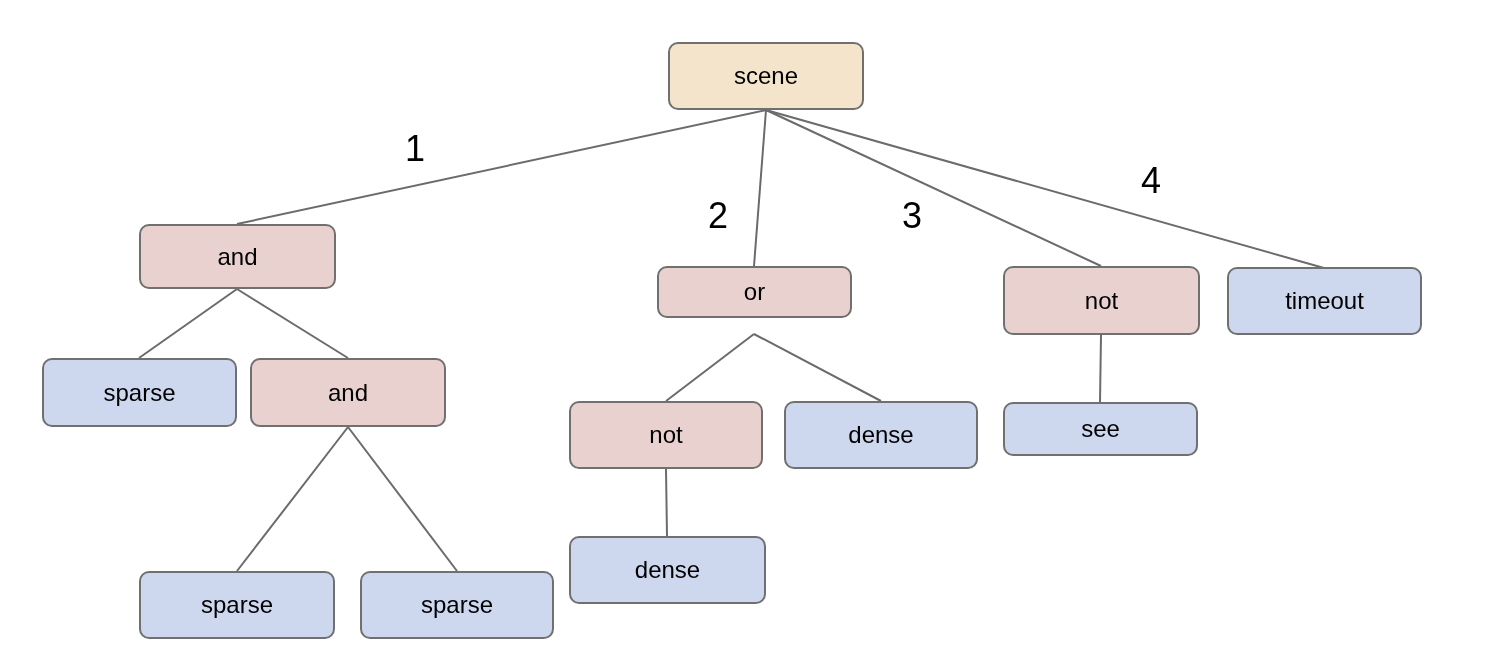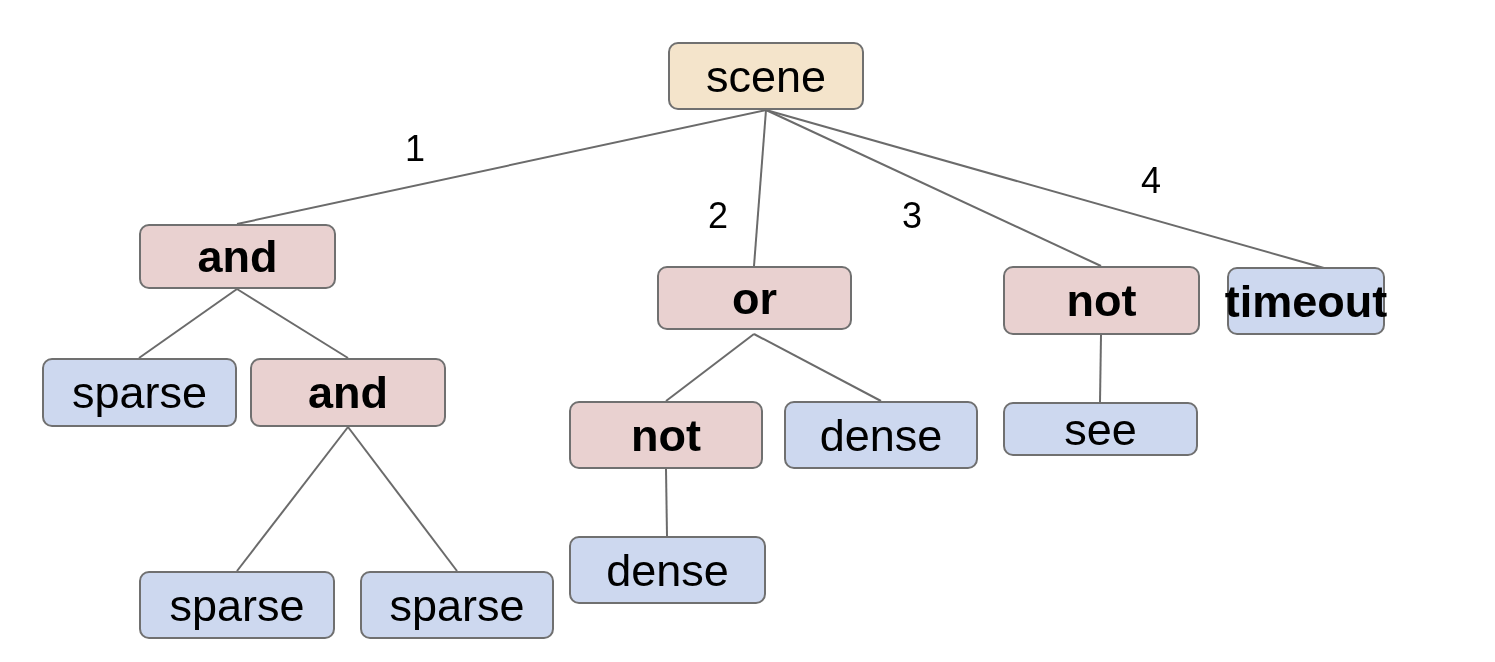--- a/index.html
+++ b/index.html
@@ -28,27 +28,27 @@
   .edges line{
     stroke:var(--edge-line);
     stroke-width:2;
   }
   .node{
     position:absolute;
     box-sizing:border-box;
     display:flex;align-items:center;justify-content:center;
     border:2px solid var(--node-border);
     border-radius:10px;
-    font-size:45px;
+    font-size:24px;
     color:var(--text);
     line-height:1;
     user-select:none;
   }
   .node.root{background:var(--root-fill);}
-  .node.operator{background:var(--operator-fill);font-weight:bold;}
+  .node.operator{background:var(--operator-fill);}
   .node.leaf{background:var(--leaf-fill);}
   .edge-label{
     position:absolute;
     transform:translate(-50%,-50%);
     font-size:36px;
     color:var(--text);
     line-height:1;
     user-select:none;
   }
 </style>
@@ -68,23 +68,23 @@
     <line x1="348" y1="427" x2="457" y2="571"></line>
     <line x1="754" y1="334" x2="666" y2="401"></line>
     <line x1="754" y1="334" x2="881" y2="401"></line>
     <line x1="666" y1="469" x2="667" y2="536"></line>
     <line x1="1101" y1="335" x2="1100" y2="402"></line>
   </svg>
 
   <div class="node root" style="left:668px;  top:42px;  width:196px; height:68px;">scene</div>
 
   <div class="node operator" style="left:139px;  top:224px; width:197px; height:65px;">and</div>
-  <div class="node operator" style="left:657px;  top:266px; width:195px; height:64px;">or</div>
+  <div class="node operator" style="left:657px;  top:266px; width:195px; height:52px;">or</div>
   <div class="node operator" style="left:1003px; top:266px; width:197px; height:69px;">not</div>
-  <div class="node leaf" style="left:1227px; top:267px; width:158px; height:68px;font-weight:bold;">timeout</div>
+  <div class="node leaf" style="left:1227px; top:267px; width:195px; height:68px;">timeout</div>
 
   <div class="node leaf" style="left:42px;   top:358px; width:195px; height:69px;">sparse</div>
   <div class="node operator" style="left:250px;  top:358px; width:196px; height:69px;">and</div>
   <div class="node operator" style="left:569px;  top:401px; width:194px; height:68px;">not</div>
   <div class="node leaf" style="left:784px;  top:401px; width:194px; height:68px;">dense</div>
   <div class="node leaf" style="left:1003px; top:402px; width:195px; height:54px;">see</div>
 
   <div class="node leaf" style="left:139px;  top:571px; width:196px; height:68px;">sparse</div>
   <div class="node leaf" style="left:360px;  top:571px; width:194px; height:68px;">sparse</div>
   <div class="node leaf" style="left:569px;  top:536px; width:197px; height:68px;">dense</div>

